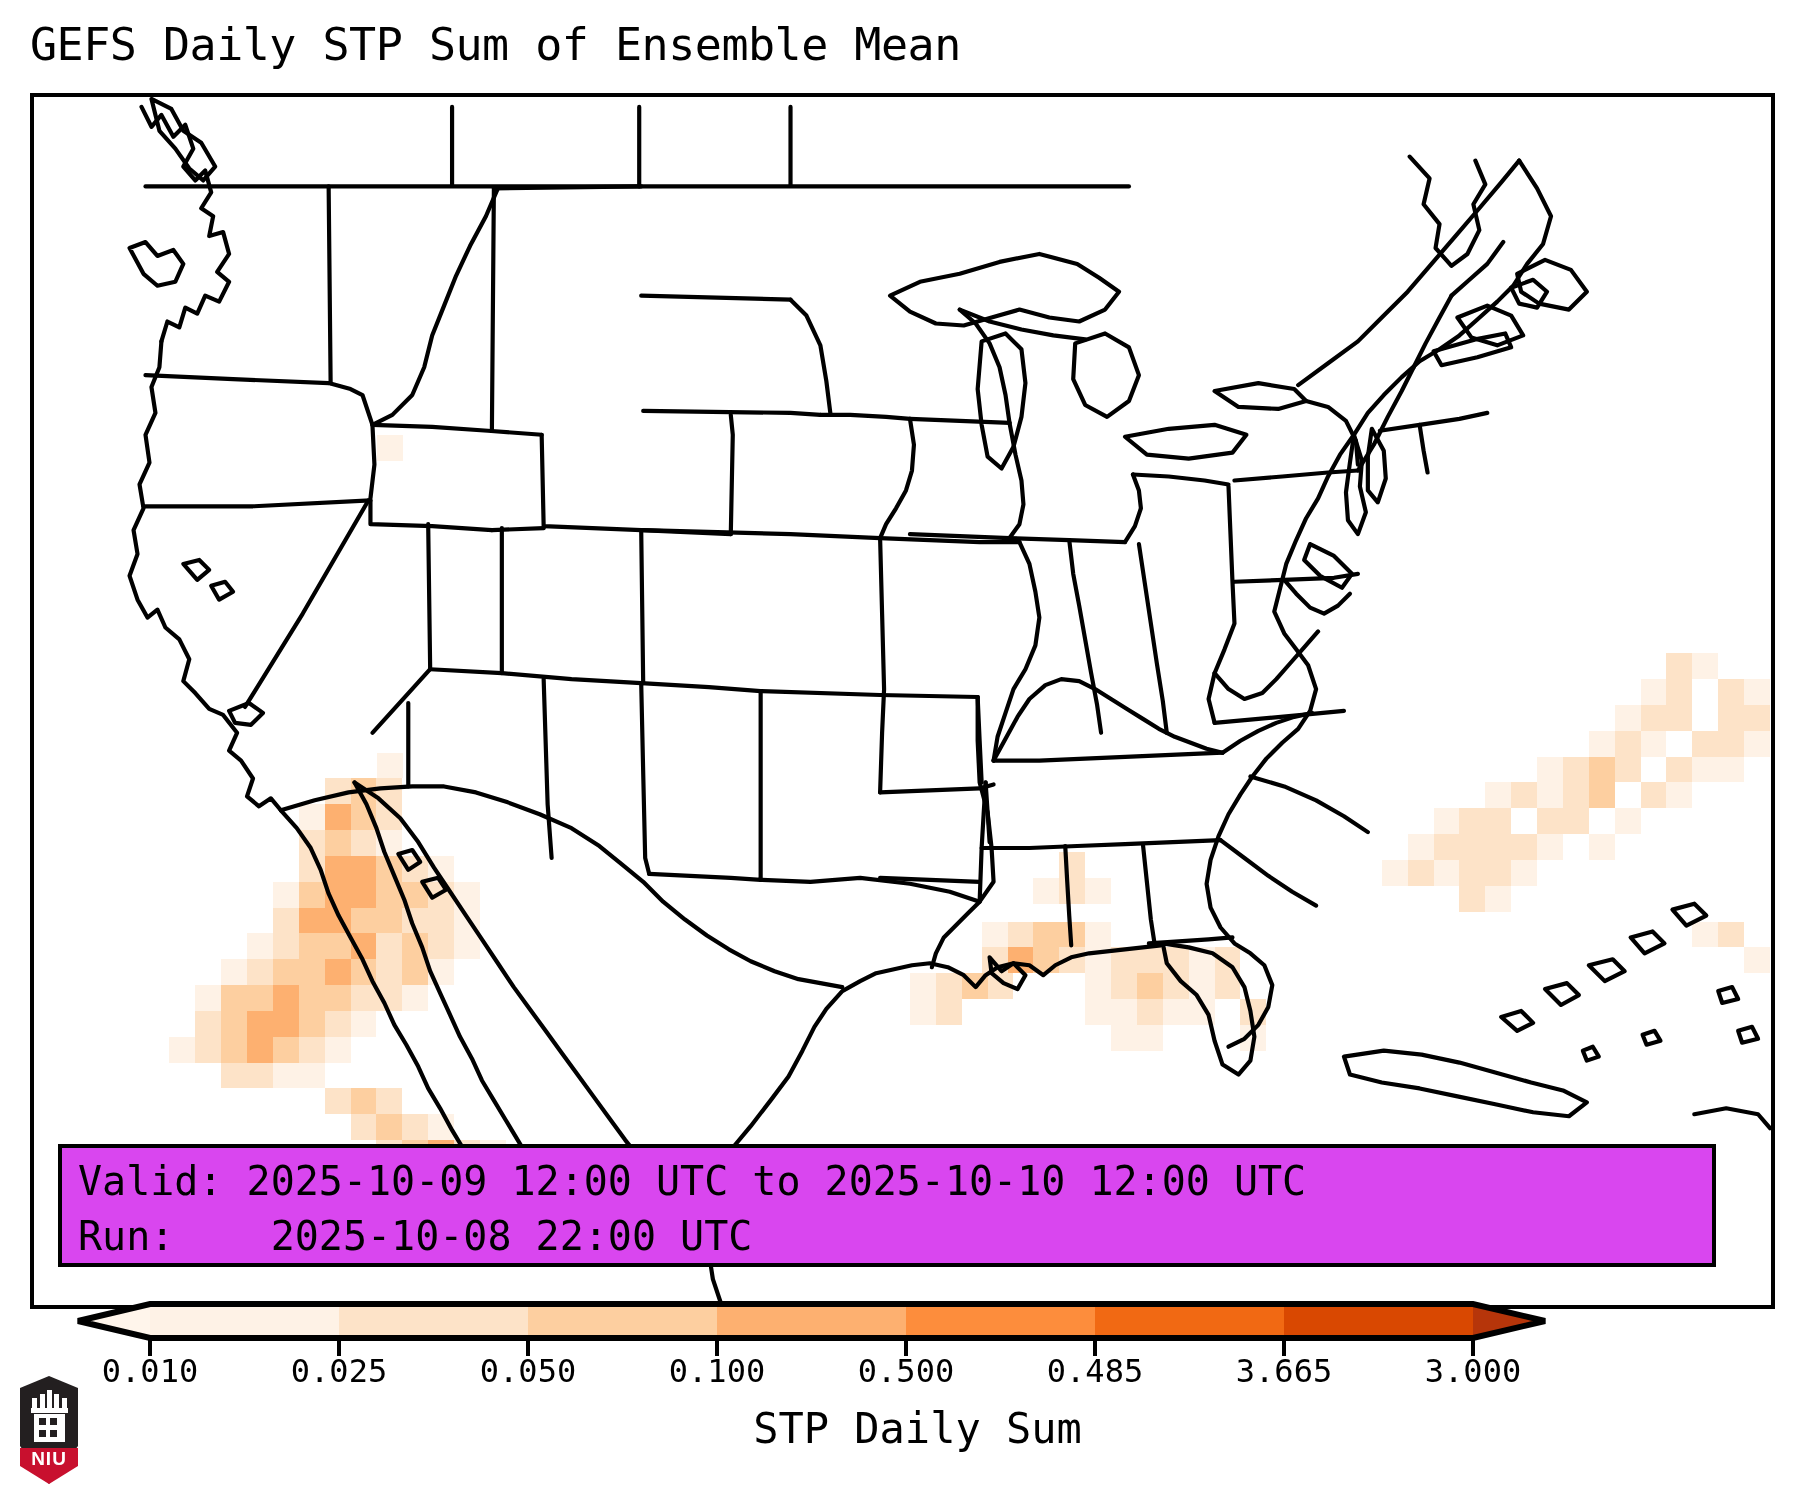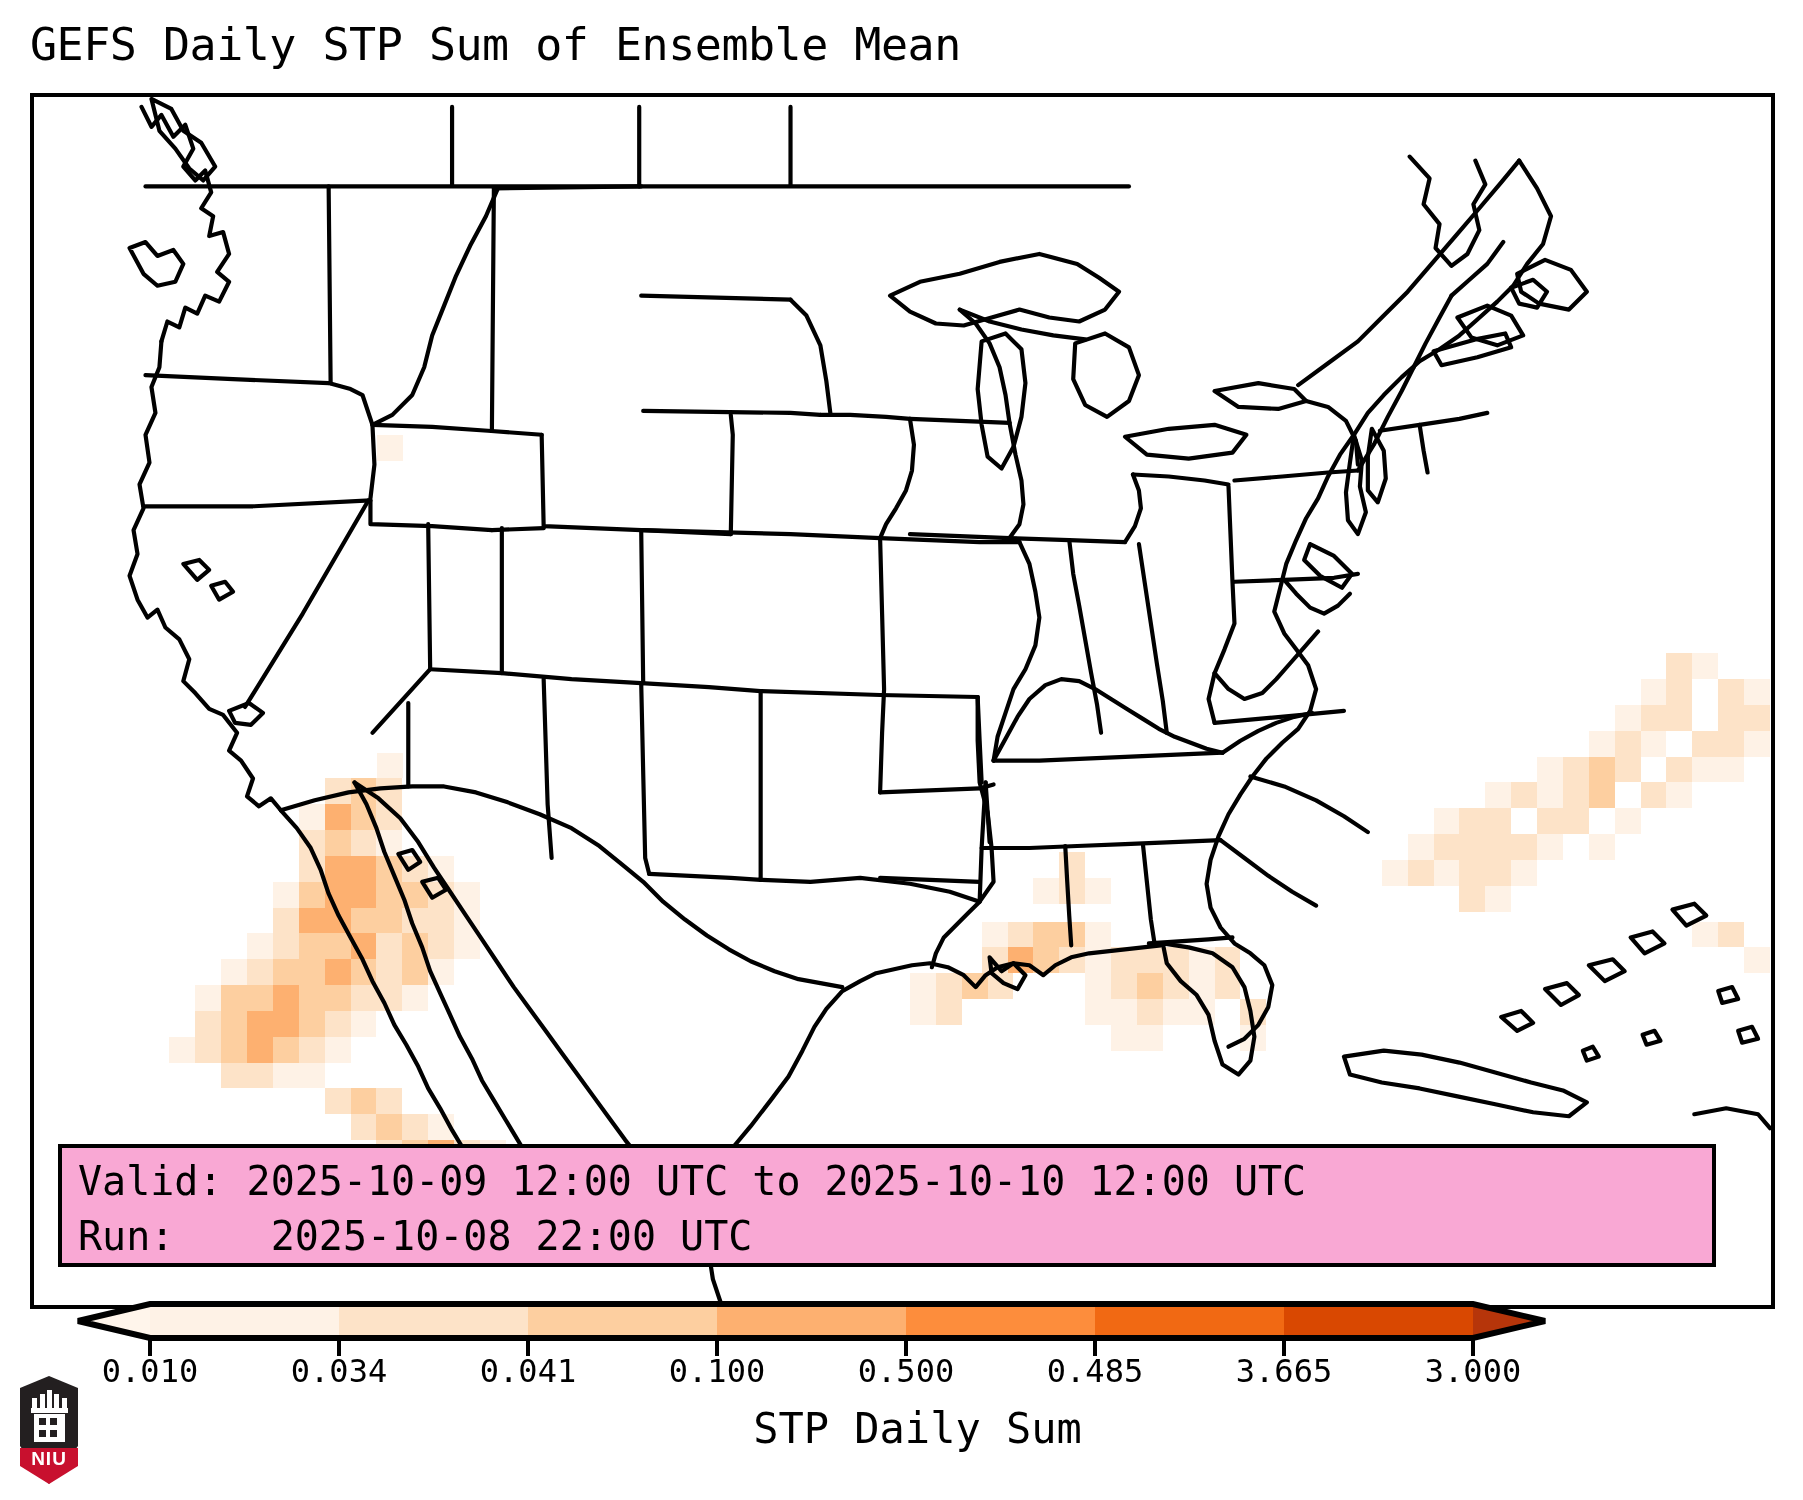--- a/index.html
+++ b/index.html
@@ -14,21 +14,21 @@
   }
 
   #map-frame{
     position:absolute;left:30px;top:93px;width:1745px;height:1216px;
     border:4px solid #000;box-sizing:border-box;background:#fff;overflow:hidden;
   }
   #map-svg{position:absolute;left:0;top:0;width:100%;height:100%;display:block;}
 
   #infobox{
     position:absolute;left:58px;top:1144px;width:1658px;height:123px;
-    border:4px solid #000;box-sizing:border-box;background:#f9a8d4;
+    border:4px solid #000;box-sizing:border-box;background:#d946ef;
     padding:6px 16px 0 16px;
   }
   .info-line{
     font-family:"DejaVu Sans Mono","Liberation Mono",monospace;
     font-size:40px;line-height:55px;color:#000;white-space:pre;
   }
 
   #cbar-wrap{position:absolute;left:0;top:1296px;width:1803px;height:60px;}
   #cbar-svg{display:block;}
 
@@ -459,22 +459,22 @@
         <line x1="906" y1="42" x2="906" y2="60"></line>
         <line x1="1095" y1="42" x2="1095" y2="60"></line>
         <line x1="1284" y1="42" x2="1284" y2="60"></line>
         <line x1="1473" y1="42" x2="1473" y2="60"></line>
       </g>
     </svg>
   </div>
 
   <div id="cbar-ticklabels">
     <span class="cbar-tick-label" style="left:150px">0.010</span>
-    <span class="cbar-tick-label" style="left:339px">0.034</span>
-    <span class="cbar-tick-label" style="left:528px">0.041</span>
+    <span class="cbar-tick-label" style="left:339px">0.025</span>
+    <span class="cbar-tick-label" style="left:528px">0.050</span>
     <span class="cbar-tick-label" style="left:717px">0.100</span>
     <span class="cbar-tick-label" style="left:906px">0.500</span>
     <span class="cbar-tick-label" style="left:1095px">0.485</span>
     <span class="cbar-tick-label" style="left:1284px">3.665</span>
     <span class="cbar-tick-label" style="left:1473px">3.000</span>
   </div>
 
   <div id="cbar-axis-label">STP Daily Sum</div>
 
   <svg id="niu-logo" viewBox="0 0 70 112">

